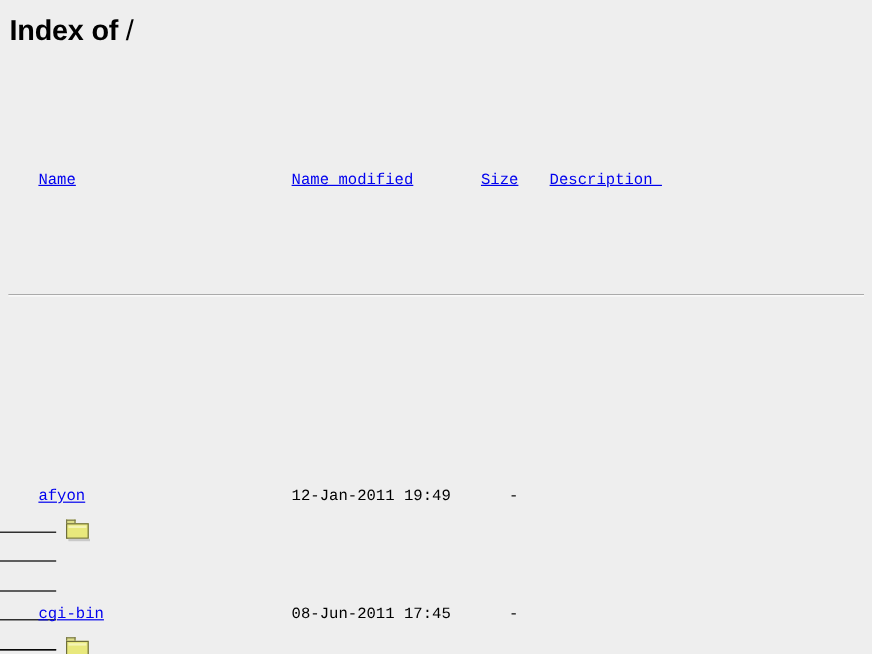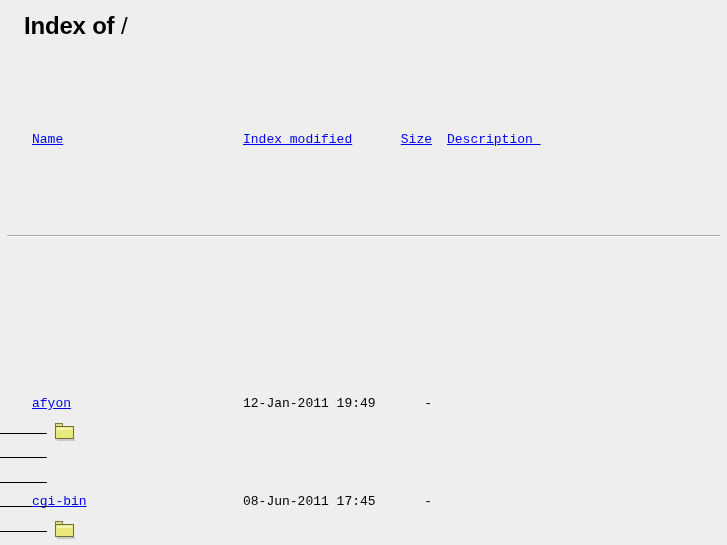--- a/index.html
+++ b/index.html
@@ -15,42 +15,42 @@
     overflow: hidden;
     position: relative;
   }
 
   .page-title {
     font-family: "Liberation Sans", sans-serif;
     font-size: 24px;
     font-weight: bold;
     color: #000000;
     margin: 0;
-    padding: 12px 0 0 24px;
+    padding: 12px 0 0 8px;
     letter-spacing: -0.2px;
     line-height: 28px;
   }
   .page-title .slash {
     font-weight: normal;
   }
 
   .listing {
     font-family: "Liberation Mono", monospace;
     font-size: 13px;
     line-height: 24.5px;
     color: #000000;
     padding: 0;
     margin: 0;
     white-space: pre;
   }
 
   .hdr-row {
     position: relative;
     height: 24px;
-    margin-top: 14px;
+    margin-top: 24px;
   }
 
   .rule {
     border: none;
     border-top: 1px solid #aaaaaa;
     border-bottom: 1px solid #ffffff;
     height: 0;
     margin: 0 7px;
     padding: 0;
   }
@@ -61,21 +61,21 @@
     height: 24.5px;
     text-decoration: underline;
   }
   .rows-wrap { padding-top: 8px; }
 
   
   .col-icon  { position: absolute; left: 8px;  top: 3px; }
   .col-name  { position: absolute; left: 32px; top: 0; }
   .col-date  { position: absolute; left: 243px; top: 0; }
   .col-size  { position: absolute; left: 352px; top: 0; width: 80px; text-align: right; }
-  .col-desc  { position: absolute; left: 447px; top: 0; }
+  .col-desc  { position: absolute; left: 458px; top: 0; }
 
   .hdr-link, .name-link {
     color: #0000ee;
     text-decoration: underline;
     cursor: pointer;
   }
 
   
   .icon {
     display: inline-block;
@@ -126,21 +126,21 @@
 </style>
 </head>
 <body>
 
 <h1 class="page-title"><span>Index of</span> <span class="slash">/</span></h1>
 
 <div class="listing">
 
   <div class="hdr-row">
     <span class="col-name"><span class="hdr-link">Name</span></span>
-    <span class="col-date"><span class="hdr-link">Index modified</span></span>
+    <span class="col-date"><span class="hdr-link">Name modified</span></span>
     <span class="col-size"><span class="hdr-link">Size</span></span>
     <span class="col-desc"><span class="hdr-link">Description </span></span>
   </div>
 
   <hr class="rule rule-top">
 
   <div class="rows-wrap">
 
     <div class="row">
       <span class="col-icon icon icon-folder"><span class="tab"></span><span class="body"></span><span class="shine"></span><span class="shadow"></span></span>

